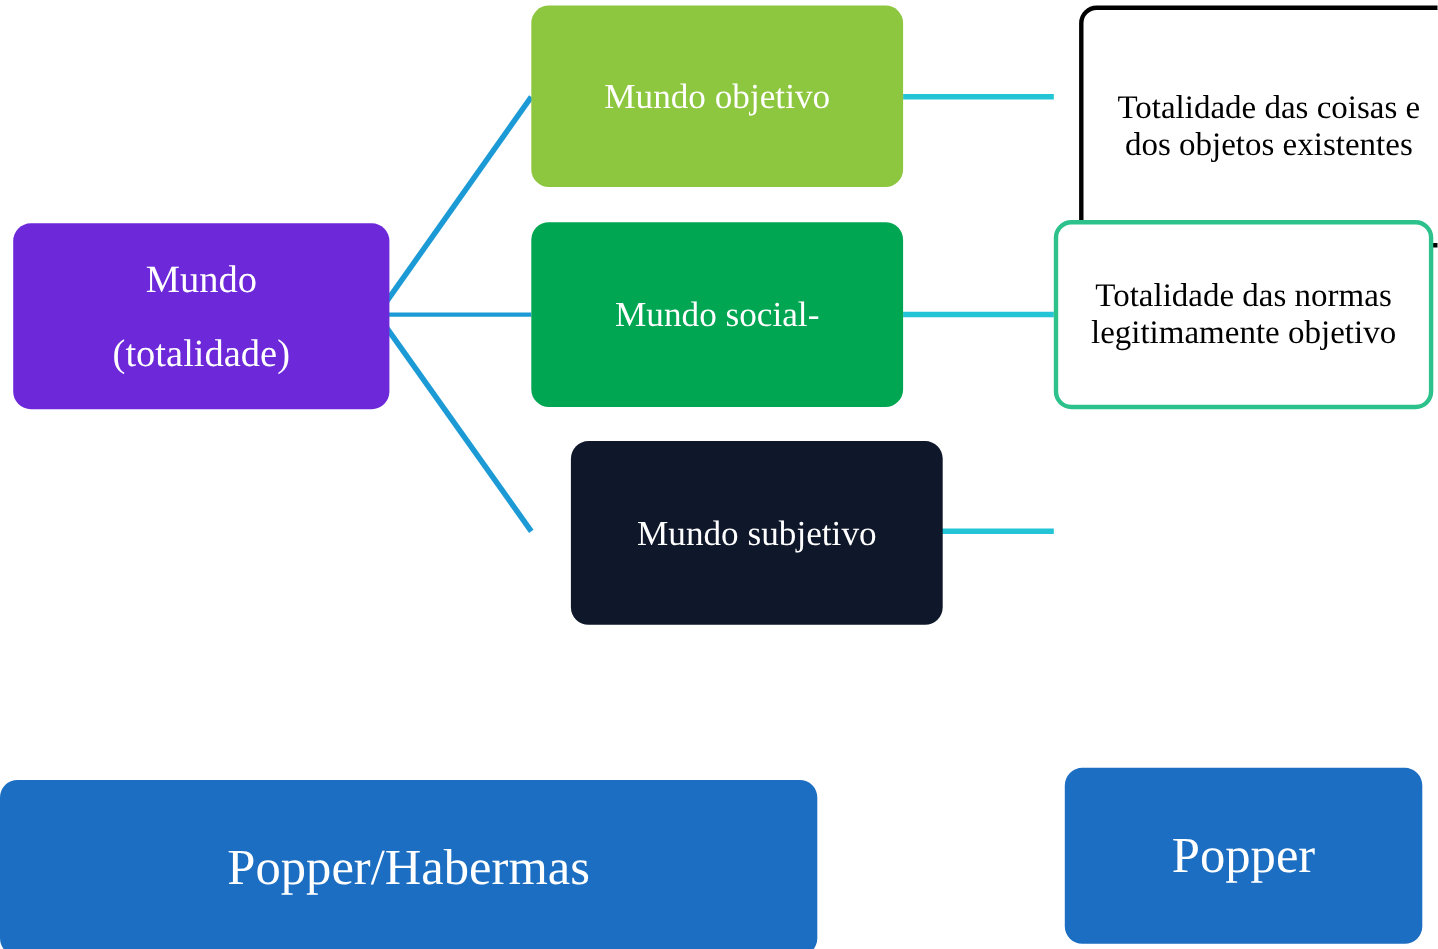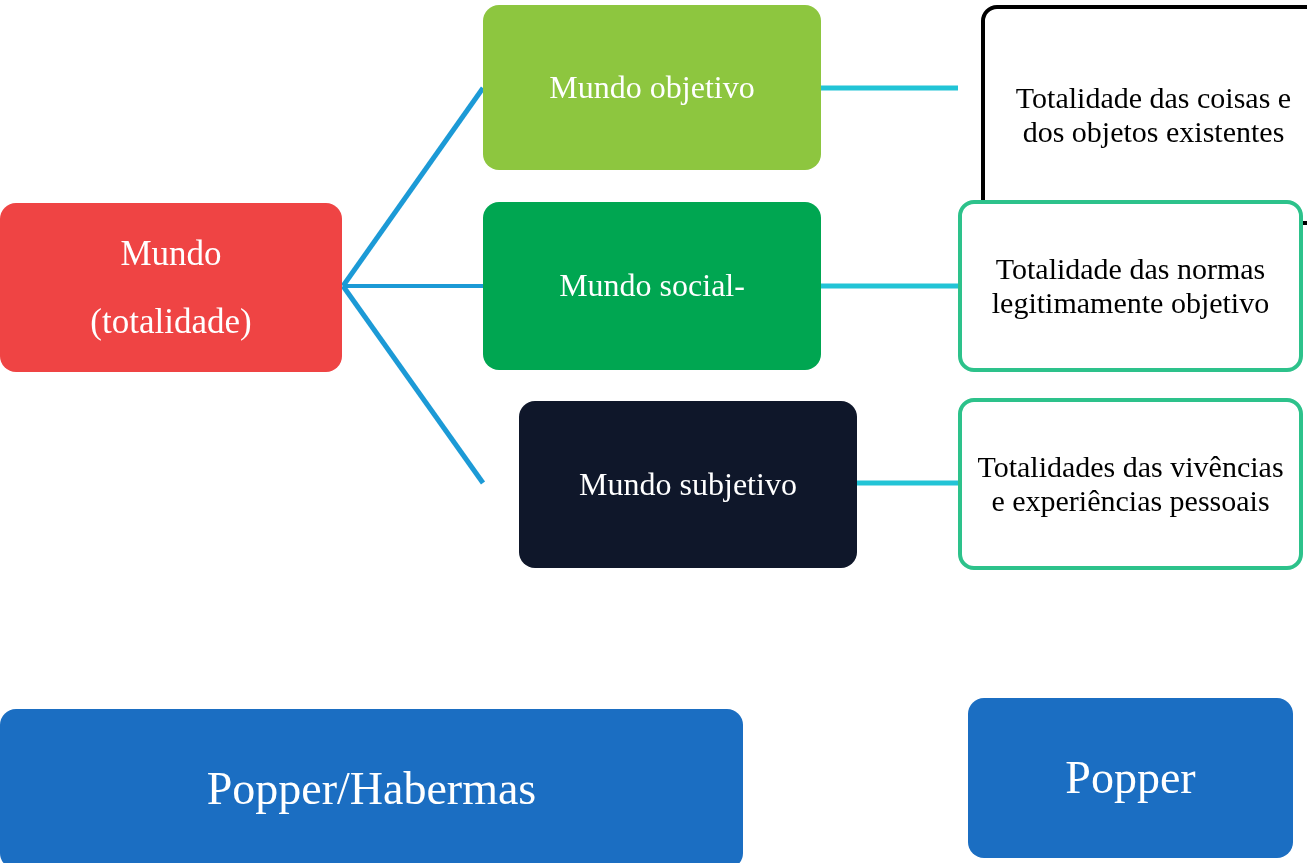--- a/index.html
+++ b/index.html
@@ -24,22 +24,22 @@
     align-items: center;
     justify-content: center;
     text-align: center;
     line-height: 1.12;
     z-index: 3;
   }
   .node span { display: block; width: 100%; padding: 0 8px; box-sizing: border-box; }
 
   
   #root-node {
-    left: 0px; top: 203px; width: 342px; height: 169px;
-    background: #ef4444;
+    left: 12px; top: 203px; width: 342px; height: 169px;
+    background: #6d28d9;
     border-radius: 16px;
     color: #ffffff;
     font-size: 35px;
   }
 
   
   .mid-node {
     left: 483px; width: 338px;
     border-radius: 16px;
     color: #ffffff;
@@ -119,23 +119,20 @@
   </div>
 
   <div class="node desc-node" id="desc-node-0">
     <span>Totalidade das coisas e dos objetos existentes</span>
   </div>
 
   <div class="node desc-node" id="desc-node-1">
     <span>Totalidade das normas legitimamente objetivo</span>
   </div>
 
-  <div class="node desc-node" id="desc-node-2">
-    <span>Totalidades das vivências e experiências pessoais</span>
-  </div>
 
   <div class="node" id="bottom-node-popper">
     <span>Popper/Habermas</span>
   </div>
 
   <div class="node" id="bottom-node-sentido">
     <span>Popper</span>
   </div>
 
 </div>

